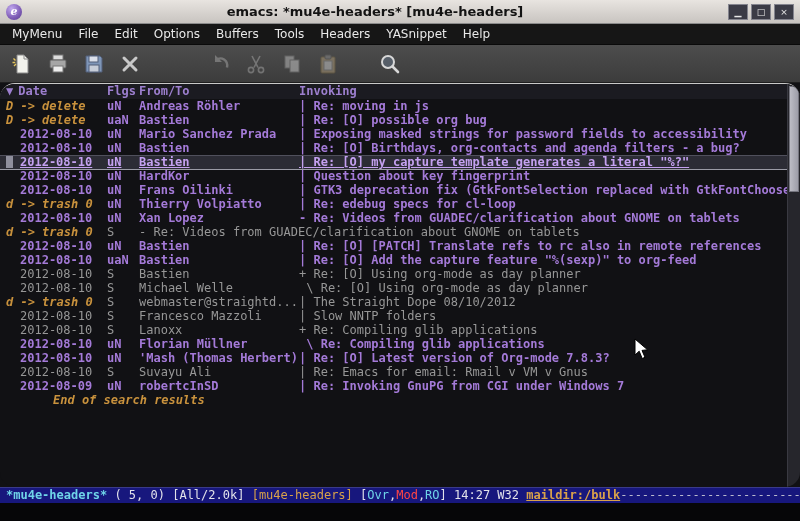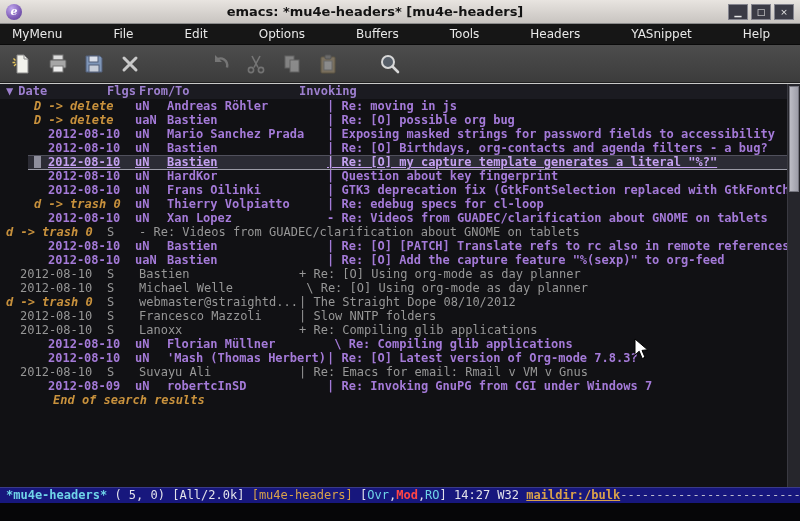--- a/index.html
+++ b/index.html
@@ -9,59 +9,59 @@
   
   .titlebar { height:24px; flex:none; background:linear-gradient(#e8e4e0,#c8c4c0); border-bottom:1px solid #8a8a8a; display:flex; align-items:center; padding:0 6px; gap:6px; }
   .app-icon { width:16px; height:16px; border-radius:50%; flex:none;
     background:radial-gradient(circle at 35% 30%, #c2a9ef, #7d5bb5 60%, #53388a);
     color:#fff; font:italic bold 11px "DejaVu Serif", serif; display:flex; align-items:center; justify-content:center; }
   .title { flex:1; text-align:center; font:bold 13px "DejaVu Sans", sans-serif; color:#131313; }
   .win-controls { display:flex; gap:3px; flex:none; }
   .win-btn { width:20px; height:16px; background:#3b3b46; border:1px solid #84848e; color:#e8e8e8; font:9px "DejaVu Sans", sans-serif; line-height:14px; text-align:center; }
 
   
-  .menubar { height:21px; flex:none; background:#161616; display:flex; align-items:center; padding-left:4px; border-bottom:1px solid #0a0a0a;gap:35px; }
+  .menubar { height:21px; flex:none; background:#161616; display:flex; align-items:center; padding-left:4px; border-bottom:1px solid #0a0a0a; }
   .menu-item { color:#e9e9e9; font:12px "DejaVu Sans", sans-serif; padding:0 8px; line-height:20px; cursor:default; }
 
   
   .toolbar { height:38px; flex:none; background:linear-gradient(#4d4d4d,#3c3c3c); border-bottom:1px solid #1e1e1e; display:flex; align-items:center; padding-left:6px; }
   .tool-btn { width:32px; height:30px; margin-right:4px; border-radius:3px; display:flex; align-items:center; justify-content:center; flex:none; }
   .tool-btn svg { width:24px; height:24px; display:block; }
   .tool-btn.disabled { opacity:.42; }
   .gap-lg { margin-left:54px; }
   .gap-md { margin-left:26px; }
 
   
-  .buffer { flex:1; background:#111114; border-top:1px solid #c9c9c9; position:relative; overflow:hidden; font-family:"DejaVu Sans Mono", monospace; }
+  .buffer { flex:1; background:#111114; border-top:1px solid #c9c9c9; position:relative; overflow:hidden; font-family:"DejaVu Sans Mono", monospace;border-radius:15px; }
   .header-line { height:15px; background:#1b1b21; display:flex; padding-left:6px; font:bold 12px "DejaVu Sans Mono", monospace; line-height:15px; color:var(--header); white-space:pre; }
   .header-line .sort { margin-right:5px; }
   .msg-row { height:14px; line-height:14px; display:flex; padding-left:6px; font-size:12px; white-space:pre; position:relative; }
   .c-date { flex:0 0 101px; overflow:hidden; }
   .c-date.normal { padding-left:14px; }
   .c-flags { flex:0 0 32px; overflow:hidden; }
   .c-from { flex:0 0 160px; overflow:hidden; }
   .c-subj { flex:1 1 auto; overflow:hidden; }
-  .msg-row.unread { color:var(--unread); font-weight:bold;margin-left:28px; }
+  .msg-row.unread { color:var(--unread); font-weight:bold; }
   .msg-row.read { color:var(--read); }
   .msg-row .c-date.mark { color:var(--mark); font-style:italic; font-weight:bold; }
   .msg-row.current { background:var(--hl-bg); box-shadow:0 1px 0 0 #9b9ba6, inset 0 1px 0 0 #50505c; }
   .msg-row.current span { text-decoration:underline; }
   .msg-row.current.unread { color:var(--unread-bright); }
   .point-cursor { position:absolute; left:6px; top:1px; width:7px; height:12px; background:#a9a9b8; opacity:.8; }
   .end-line { height:14px; line-height:14px; padding-left:6px; color:var(--mark); font:bold italic 12px "DejaVu Sans Mono", monospace;margin-left:47px; }
 
   .scrollbar { position:absolute; top:0; right:0; bottom:0; width:13px; background:#26262c; border-left:1px solid #3a3a42; }
   .thumb { position:absolute; top:2px; left:1px; right:1px; height:106px; background:linear-gradient(90deg,#bcbcc5,#9d9da8); border:1px solid #75757f; }
 
   
   .modeline { height:16px; flex:none; background:var(--modeline-bg); border-top:1px solid #3a3a8a; font:12px "DejaVu Sans Mono", monospace; line-height:15px; padding-left:6px; white-space:pre; overflow:hidden; }
   .ml-cyan-bold { color:var(--ml-cyan); font-weight:bold; }
   .ml-cyan { color:var(--ml-cyan); }
   .ml-plain { color:var(--ml-white); }
-  .ml-red-bold { color:var(--ml-red); font-weight:bold; }
+  .ml-red-bold { color:var(--ml-red); font-weight:normal; }
   .ml-orange { color:var(--ml-orange); }
   .ml-orange-bold { color:var(--ml-orange); font-weight:bold;text-decoration:underline; }
   .ml-dim { color:#babace; }
   .echo { height:18px; flex:none; background:#060608; }
 
   .mouse { position:absolute; left:634px; top:338px; width:17px; height:23px; z-index:50; }
 </style>
 </head>
 <body>
 

